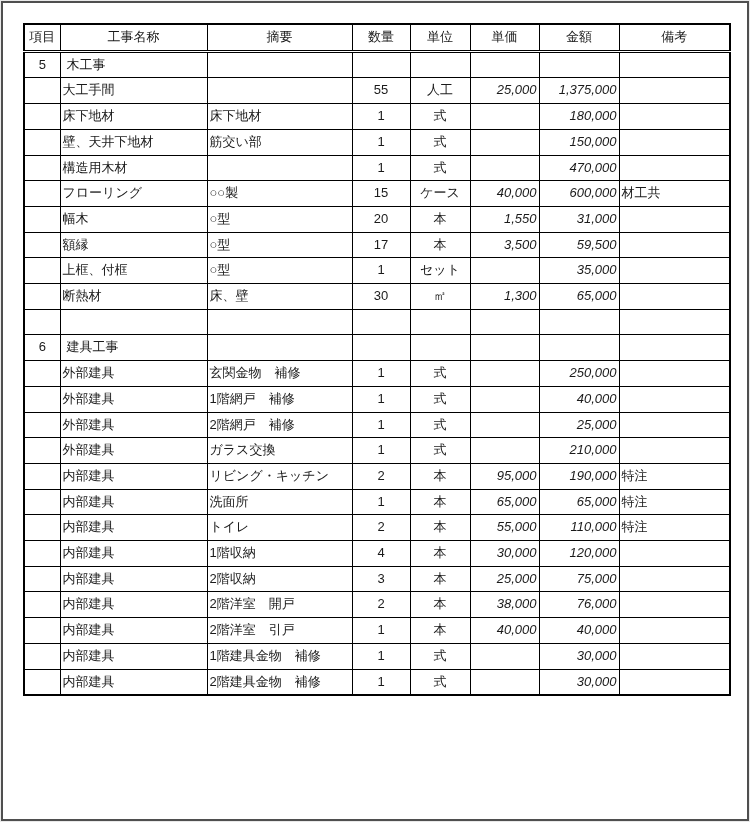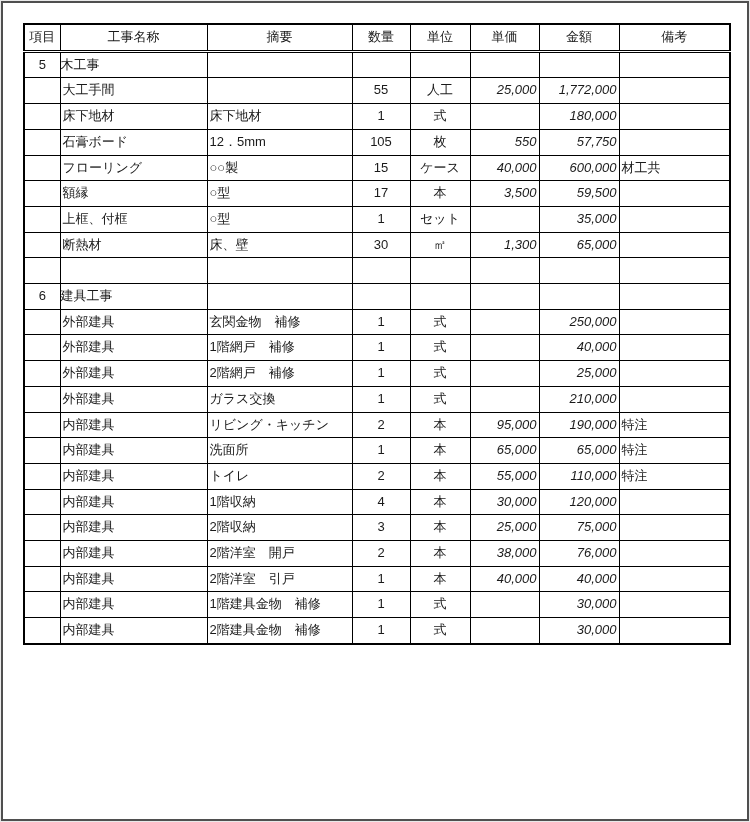--- a/index.html
+++ b/index.html
@@ -47,21 +47,21 @@
   }
   table.estimate thead th {
     text-align: center;
     border-bottom: 3px double #000000;
     margin-left: 27px;
   }
   td.al-c { text-align: center; }
   td.al-r { text-align: right; padding-right: 6px; font-style: italic; }
   td.al-l { text-align: left; }
   td.cell-name      { padding-left: 21px; }
-  td.cell-name.sect { padding-left: 0; }
+  td.cell-name.sect { padding-left: 6px; }
   td.cell-desc      { padding-left: 6px; }
   td.cell-note      { padding-left: 5px; border-radius: 6px; }
 </style>
 </head>
 <body>
 
 <div class="page">
   <table class="estimate">
     <colgroup>
       <col class="c-item">
@@ -96,55 +96,75 @@
           <td class="al-r cell-amount"></td>
           <td class="al-l cell-note"></td>
         </tr>
         <tr>
           <td class="al-c cell-item"></td>
           <td class="al-l cell-name">大工手間</td>
           <td class="al-l cell-desc"></td>
           <td class="al-c cell-qty">55</td>
           <td class="al-c cell-unit">人工</td>
           <td class="al-r cell-price">25,000</td>
-          <td class="al-r cell-amount">1,772,000</td>
+          <td class="al-r cell-amount">1,375,000</td>
           <td class="al-l cell-note"></td>
         </tr>
         <tr>
           <td class="al-c cell-item"></td>
           <td class="al-l cell-name">床下地材</td>
           <td class="al-l cell-desc">床下地材</td>
           <td class="al-c cell-qty">1</td>
           <td class="al-c cell-unit">式</td>
           <td class="al-r cell-price"></td>
           <td class="al-r cell-amount">180,000</td>
           <td class="al-l cell-note"></td>
         </tr>
         <tr>
           <td class="al-c cell-item"></td>
-          <td class="al-l cell-name">石膏ボード</td>
-          <td class="al-l cell-desc">12．5mm</td>
-          <td class="al-c cell-qty">105</td>
-          <td class="al-c cell-unit">枚</td>
-          <td class="al-r cell-price">550</td>
-          <td class="al-r cell-amount">57,750</td>
+          <td class="al-l cell-name">壁、天井下地材</td>
+          <td class="al-l cell-desc">筋交い部</td>
+          <td class="al-c cell-qty">1</td>
+          <td class="al-c cell-unit">式</td>
+          <td class="al-r cell-price"></td>
+          <td class="al-r cell-amount">150,000</td>
+          <td class="al-l cell-note"></td>
+        </tr>
+        <tr>
+          <td class="al-c cell-item"></td>
+          <td class="al-l cell-name">構造用木材</td>
+          <td class="al-l cell-desc"></td>
+          <td class="al-c cell-qty">1</td>
+          <td class="al-c cell-unit">式</td>
+          <td class="al-r cell-price"></td>
+          <td class="al-r cell-amount">470,000</td>
           <td class="al-l cell-note"></td>
         </tr>
         <tr>
           <td class="al-c cell-item"></td>
           <td class="al-l cell-name">フローリング</td>
           <td class="al-l cell-desc">○○製</td>
           <td class="al-c cell-qty">15</td>
           <td class="al-c cell-unit">ケース</td>
           <td class="al-r cell-price">40,000</td>
           <td class="al-r cell-amount">600,000</td>
           <td class="al-l cell-note">材工共</td>
         </tr>
         <tr>
           <td class="al-c cell-item"></td>
+          <td class="al-l cell-name">幅木</td>
+          <td class="al-l cell-desc">○型</td>
+          <td class="al-c cell-qty">20</td>
+          <td class="al-c cell-unit">本</td>
+          <td class="al-r cell-price">1,550</td>
+          <td class="al-r cell-amount">31,000</td>
+          <td class="al-l cell-note"></td>
+        </tr>
+        <tr>
+          <td class="al-c cell-item"></td>
           <td class="al-l cell-name">額縁</td>
           <td class="al-l cell-desc">○型</td>
           <td class="al-c cell-qty">17</td>
           <td class="al-c cell-unit">本</td>
           <td class="al-r cell-price">3,500</td>
           <td class="al-r cell-amount">59,500</td>
           <td class="al-l cell-note"></td>
         </tr>
         <tr>
           <td class="al-c cell-item"></td>

